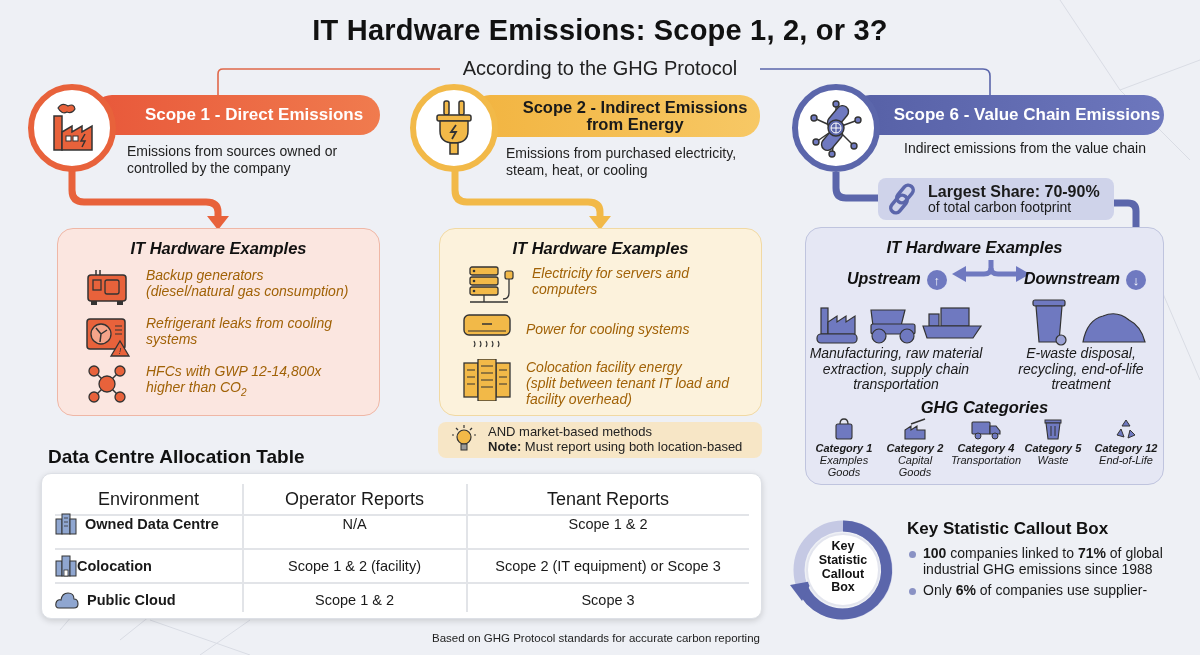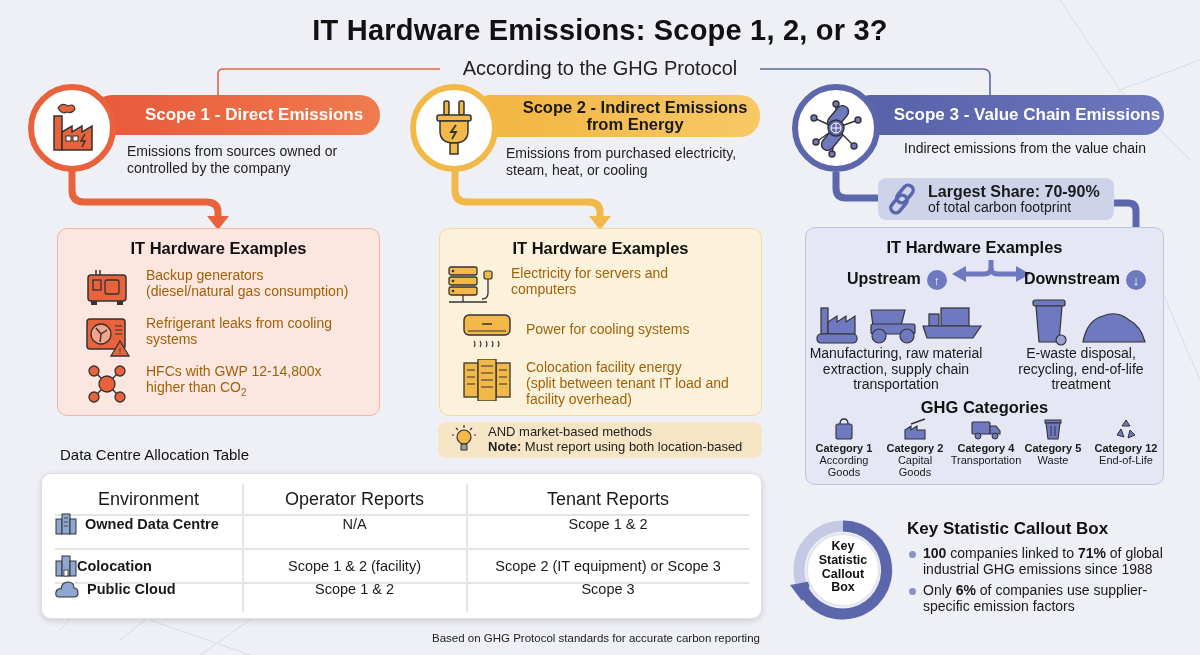--- a/index.html
+++ b/index.html
@@ -32,41 +32,41 @@
     font-weight: 700; text-align: center; line-height: 1.05;
   }
   .scope-circle {
     position: absolute; width: 88px; height: 88px; border-radius: 50%;
     background: #fff; display: flex; align-items: center; justify-content: center;
   }
   .scope-desc { position: absolute; font-size: 14px; line-height: 1.18; color: #222; }
 
   
   .box {
-    position: absolute; border-radius: 10px;
+    position: absolute; border-radius: 16px; font-style: italic;
   }
   .box-title {
     position: absolute; left: 0; right: 0; text-align: center;
     font-size: 16.5px; font-weight: 700; color: #111;
   }
   .ex-item { position: absolute; display: flex; align-items: flex-start; }
   .ex-icon { width: 46px; height: 42px; flex: 0 0 46px; }
   .ex-text { font-size: 14px; line-height: 1.15; color: #a16207; margin-left: 16px; }
 
   
   .note {
     position: absolute; left: 438px; top: 422px; width: 324px; height: 36px;
     background: #f7e6c6; border-radius: 8px;
     display: flex; align-items: center;
   }
   .note-text { font-size: 13px; line-height: 1.15; color: #222; margin-left: 16px; }
 
   
   .table-title {
-    position: absolute; left: 60px; top: 446px; font-size: 15px; font-weight: 400; color: #111;
+    position: absolute; left: 48px; top: 446px; font-size: 19px; font-weight: 700; color: #111;
   }
   .table-card {
     position: absolute; left: 41px; top: 473px; width: 721px; height: 146px;
     background: #fff; border-radius: 10px; box-shadow: 0 2px 6px rgba(0,0,0,0.15);
     border: 1px solid #dde0e6;
   }
   .trow { position: absolute; left: 13px; width: 694px; display: flex; align-items: center; }
   .tcell { font-size: 14.5px; color: #1a1a1a; }
   .th { font-weight: 400; font-size: 18px; }
   .c1 { width: 187px; display: flex; align-items: center; }
@@ -224,21 +224,21 @@
     <rect x="21" y="44" width="8" height="11" fill="#f2b948" stroke="#333" stroke-width="1.5"></rect>
   </svg>
 </div>
 <div class="scope-desc" style="left:506px; top:145px;">
   <div>Emissions from purchased electricity,</div>
   <div>steam, heat, or cooling</div>
 </div>
 
 <div class="box" style="left:439px; top:228px; width:323px; height:188px; background:#fcf2dc; border:1.5px solid #f1d9a3;">
   <div class="box-title" style="top:10px;">IT Hardware Examples</div>
-  <div class="ex-item" style="left:7px; top:36px;">
+  <div class="ex-item" style="left:28px; top:36px;">
     <svg class="ex-icon" viewBox="0 0 50 42" style="width:50px;flex-basis:50px;">
       <rect x="2" y="2" width="28" height="8" rx="2" fill="#f2b948" stroke="#333" stroke-width="1.3"></rect>
       <rect x="2" y="12" width="28" height="8" rx="2" fill="#f2b948" stroke="#333" stroke-width="1.3"></rect>
       <rect x="2" y="22" width="28" height="8" rx="2" fill="#f2b948" stroke="#333" stroke-width="1.3"></rect>
       <circle cx="6" cy="6" r="1.3" fill="#333"></circle>
         <circle cx="6" cy="16" r="1.3" fill="#333"></circle>
         <circle cx="6" cy="26" r="1.3" fill="#333"></circle>
       <line x1="16" y1="30" x2="16" y2="37" stroke="#333" stroke-width="1.3"></line>
         <line x1="2" y1="37" x2="40" y2="37" stroke="#333" stroke-width="1.3"></line>
       <rect x="37" y="6" width="8" height="8" rx="2" fill="#f2b948" stroke="#333" stroke-width="1.2"></rect>
@@ -298,21 +298,21 @@
         <line x1="20" y1="4" x2="18" y2="6"></line>
       </g>
   </svg>
   <div class="note-text" style="margin-left:12px;">
     <div>AND market-based methods</div>
     <div><b>Note:</b><span> Must report using both location-based</span></div>
   </div>
 </div>
 
 <div class="scope-pill" style="left:850px; top:95px; width:314px; background:linear-gradient(90deg,#5660a6,#6d77bd); color:#fff; font-size:17px;">
-  <span style="margin-left:40px;">Scope 3 - Value Chain Emissions</span>
+  <span style="margin-left:40px;">Scope 6 - Value Chain Emissions</span>
 </div>
 <div class="scope-circle" style="left:792px; top:84px; border:6px solid #5b66ab;">
   <svg width="60" height="60" viewBox="0 0 60 60">
     <g stroke="#333" stroke-width="1.4" fill="#6f79c0">
       <line x1="30" y1="30" x2="30" y2="6"></line>
         <line x1="30" y1="30" x2="8" y2="20"></line>
         <line x1="30" y1="30" x2="52" y2="22"></line>
       <line x1="30" y1="30" x2="10" y2="44"></line>
         <line x1="30" y1="30" x2="48" y2="48"></line>
         <line x1="30" y1="30" x2="26" y2="56"></line>
@@ -408,21 +408,21 @@
     <div>treatment</div>
   </div>
   <div class="box-title" style="top:170px;">GHG Categories</div>
 
   <div class="cat" style="left:3px; top:190px;">
     <svg class="cat-icon" width="20" height="22" viewBox="0 0 20 22">
         <path d="M6 6 Q6 1 10 1 Q14 1 14 6" stroke="#333" fill="none" stroke-width="1.3"></path>
         <rect x="2" y="6" width="16" height="15" rx="2" fill="#6f79c0" stroke="#333" stroke-width="1.1"></rect>
       </svg>
     <b>Category 1</b>
-    <div>According</div>
+    <div>Examples</div>
     <div>Goods</div>
   </div>
   <div class="cat" style="left:74px; top:190px;">
     <svg class="cat-icon" width="24" height="22" viewBox="0 0 24 22">
         <path d="M2 21 L2 12 L8 8 L8 12 L14 8 L14 12 L22 12 L22 21 Z" fill="#6f79c0" stroke="#333" stroke-width="1.1"></path>
         <line x1="8" y1="6" x2="22" y2="1" stroke="#333" stroke-width="1.5"></line>
       </svg>
     <b>Category 2</b>
     <div>Capital</div>
     <div>Goods</div>
@@ -501,21 +501,21 @@
           <rect x="15" y="6" width="6" height="15" fill="#8fa6d0" stroke="#333"></rect>
           <rect x="9" y="15" width="4" height="6" fill="#fff" stroke="#333" stroke-width="0.8"></rect>
         </svg>
       <span style="font-weight:700;">Colocation</span>
     </div>
     <div class="tcell c2">Scope 1 &amp; 2 (facility)</div>
     <div class="tcell c3">Scope 2 (IT equipment) or Scope 3</div>
   </div>
   <div class="hline" style="top:108px;"></div>
 
-  <div class="trow" style="top:99px; height:32px;">
+  <div class="trow" style="top:110px; height:32px;">
     <div class="tcell c1">
       <svg width="24" height="20" viewBox="0 0 24 20">
           <path d="M4 18 Q0 18 1 13 Q2 9 6 10 Q7 3 13 3 Q19 3 19 9 Q23 9 23 14 Q23 18 19 18 Z" fill="#8fa6d0" stroke="#333" stroke-width="1.1"></path>
         </svg>
       <span style="margin-left:8px; font-weight:700;">Public Cloud</span>
     </div>
     <div class="tcell c2">Scope 1 &amp; 2</div>
     <div class="tcell c3">Scope 3</div>
   </div>
 </div>
@@ -535,15 +535,14 @@
   <div>Box</div>
 </div>
 <div class="ks-title">Key Statistic Callout Box</div>
 <div class="ks-bullets">
   <div class="ks-b">
     <div><b>100</b><span> companies linked to </span><b>71%</b><span> of global</span></div>
     <div>industrial GHG emissions since 1988</div>
   </div>
   <div class="ks-b">
     <div><span>Only </span><b>6%</b><span> of companies use supplier-</span></div>
-    <div>specific emission factors</div>
   </div>
 </div>
 
 </body></html>

